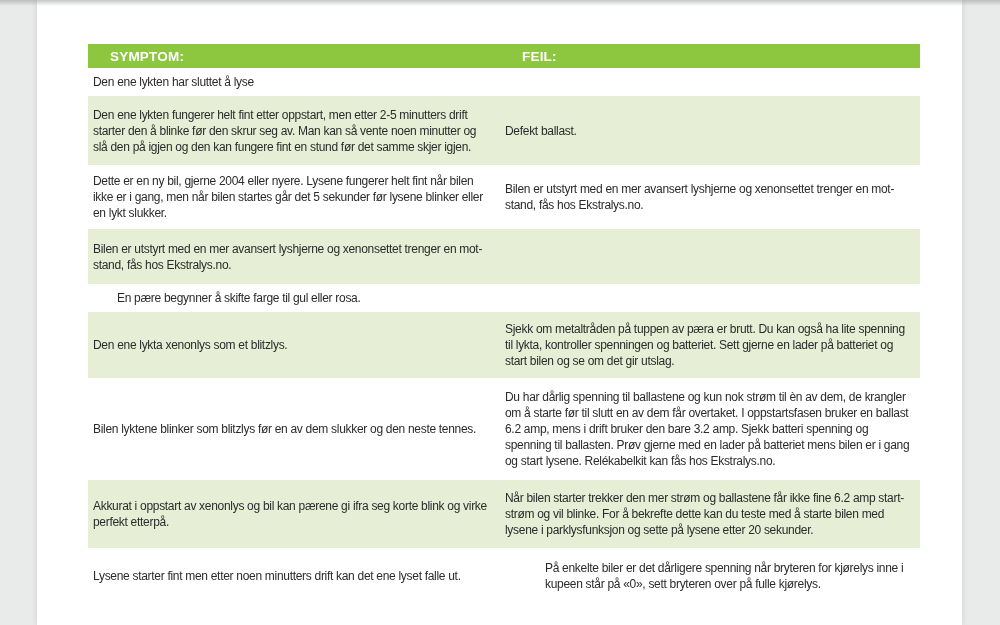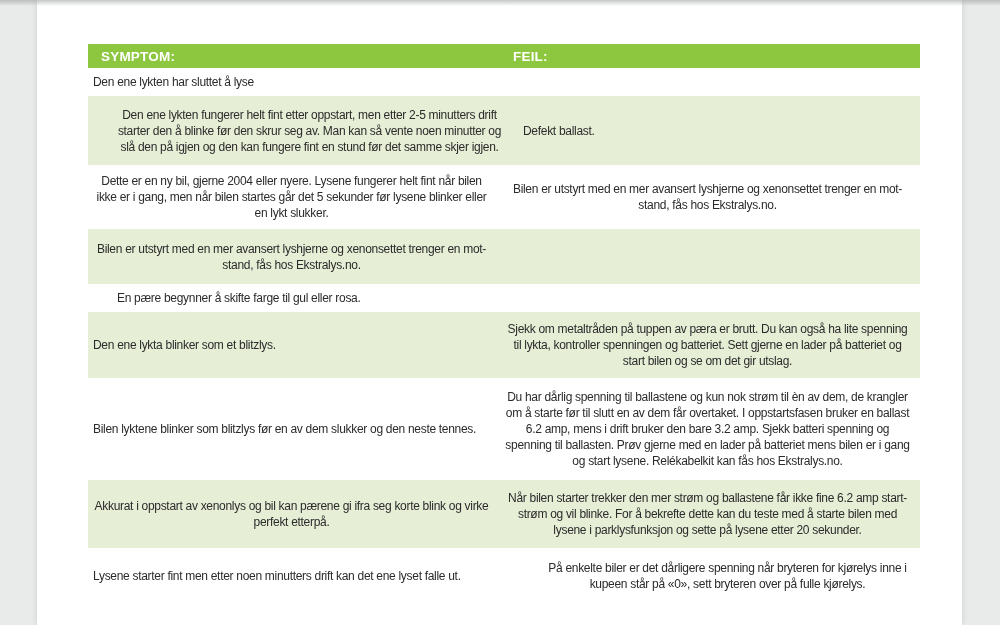--- a/index.html
+++ b/index.html
@@ -29,38 +29,38 @@
     position:absolute;top:44px;left:51px;width:832px;
     color:var(--text);
   }
   .thead{
     display:grid;grid-template-columns:412px 1fr;
     background:var(--header-green);
     height:24px;
   }
   .th{
     display:flex;align-items:center;
-    padding-left:13px;
+    padding-left:22px;
     color:#ffffff;font-weight:bold;font-size:13.5px;letter-spacing:0.2px;
     font-stretch:condensed;
   }
   .row{
     display:grid;grid-template-columns:412px 1fr;
   }
   .row.green{background:var(--row-green);}
   .cell{
     display:flex;align-items:center;
     padding:6px 10px 6px 5px;
     font-size:12px;line-height:16px;letter-spacing:-0.3px;
     font-stretch:condensed;
   }
-  .cell span{display:block;text-align:center;}
+  .cell span{display:block;}
   
   .row:nth-child(1){min-height:27px;}
-  .row:nth-child(2){min-height:69px;padding-left:18px;}
+  .row:nth-child(2){min-height:69px;}
   .row:nth-child(3){min-height:64px;}
   .row:nth-child(4){min-height:55px;}
   .row:nth-child(5){min-height:27px;margin-left:24px;}
   .row:nth-child(6){min-height:66px;}
   .row:nth-child(7){min-height:102px;}
   .row:nth-child(8){min-height:68px;}
   .row:nth-child(9){min-height:55px;gap:40px;}
 </style>
 </head>
 <body>
@@ -105,21 +105,21 @@
   </div>
 
   <div class="row">
     <div class="cell">
             <span>En pære begynner å skifte farge til gul eller rosa.</span>
           </div>
   </div>
 
   <div class="row green">
     <div class="cell">
-            <span>Den ene lykta blinker som et blitzlys.</span>
+            <span>Den ene lykta xenonlys som et blitzlys.</span>
           </div>
     <div class="cell">
             <span>Sjekk om metaltråden på tuppen av pæra er brutt. Du kan også ha lite spenning til lykta, kontroller spenningen og batteriet. Sett gjerne en lader på batteriet og start bilen og se om det gir utslag.</span>
           </div>
   </div>
 
   <div class="row">
     <div class="cell">
             <span>Bilen lyktene blinker som blitzlys før en av dem slukker og den neste tennes.</span>
           </div>

